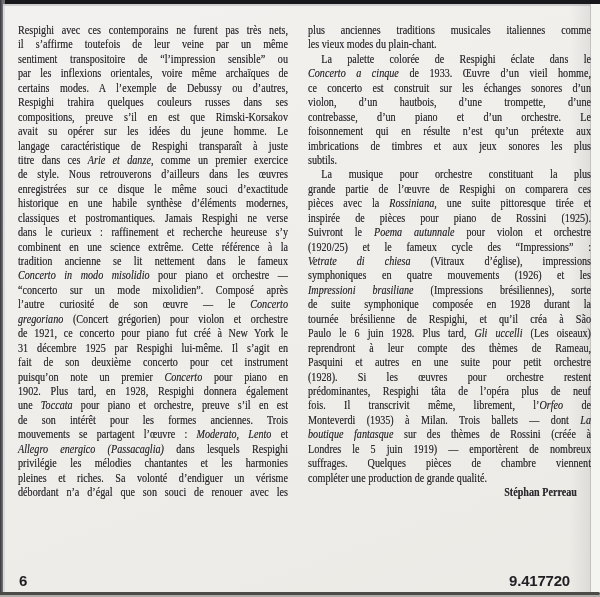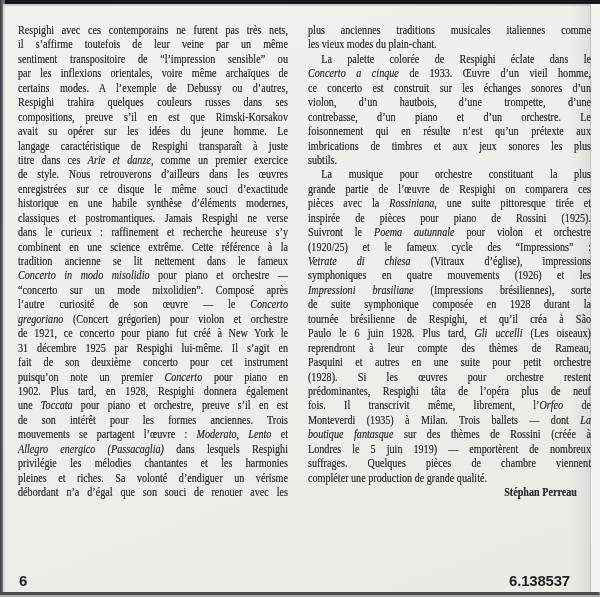--- a/index.html
+++ b/index.html
@@ -119,17 +119,17 @@
         <div class="line"><span>Monteverdi (1935) à Milan. Trois ballets — dont </span><span class="it">La</span></div>
         <div class="line"><span class="it">boutique fantasque</span><span> sur des thèmes de Rossini (créée à</span></div>
         <div class="line"><span>Londres le 5 juin 1919) — emportèrent de nombreux</span></div>
         <div class="line"><span>suffrages. Quelques pièces de chambre viennent</span></div>
         <div class="line nj"><span>compléter une production de grande qualité.</span></div>
         <div class="line sig"><span>Stéphan Perreau</span></div>
       </div>
   </div>
 
   <div class="page-num">6</div>
-  <div class="catalog">6.138537</div>
+  <div class="catalog">9.417720</div>
 
   <div class="edge-bottom"></div>
   <div class="edge-bottom-under"></div>
 </div>
 
 </body></html>

